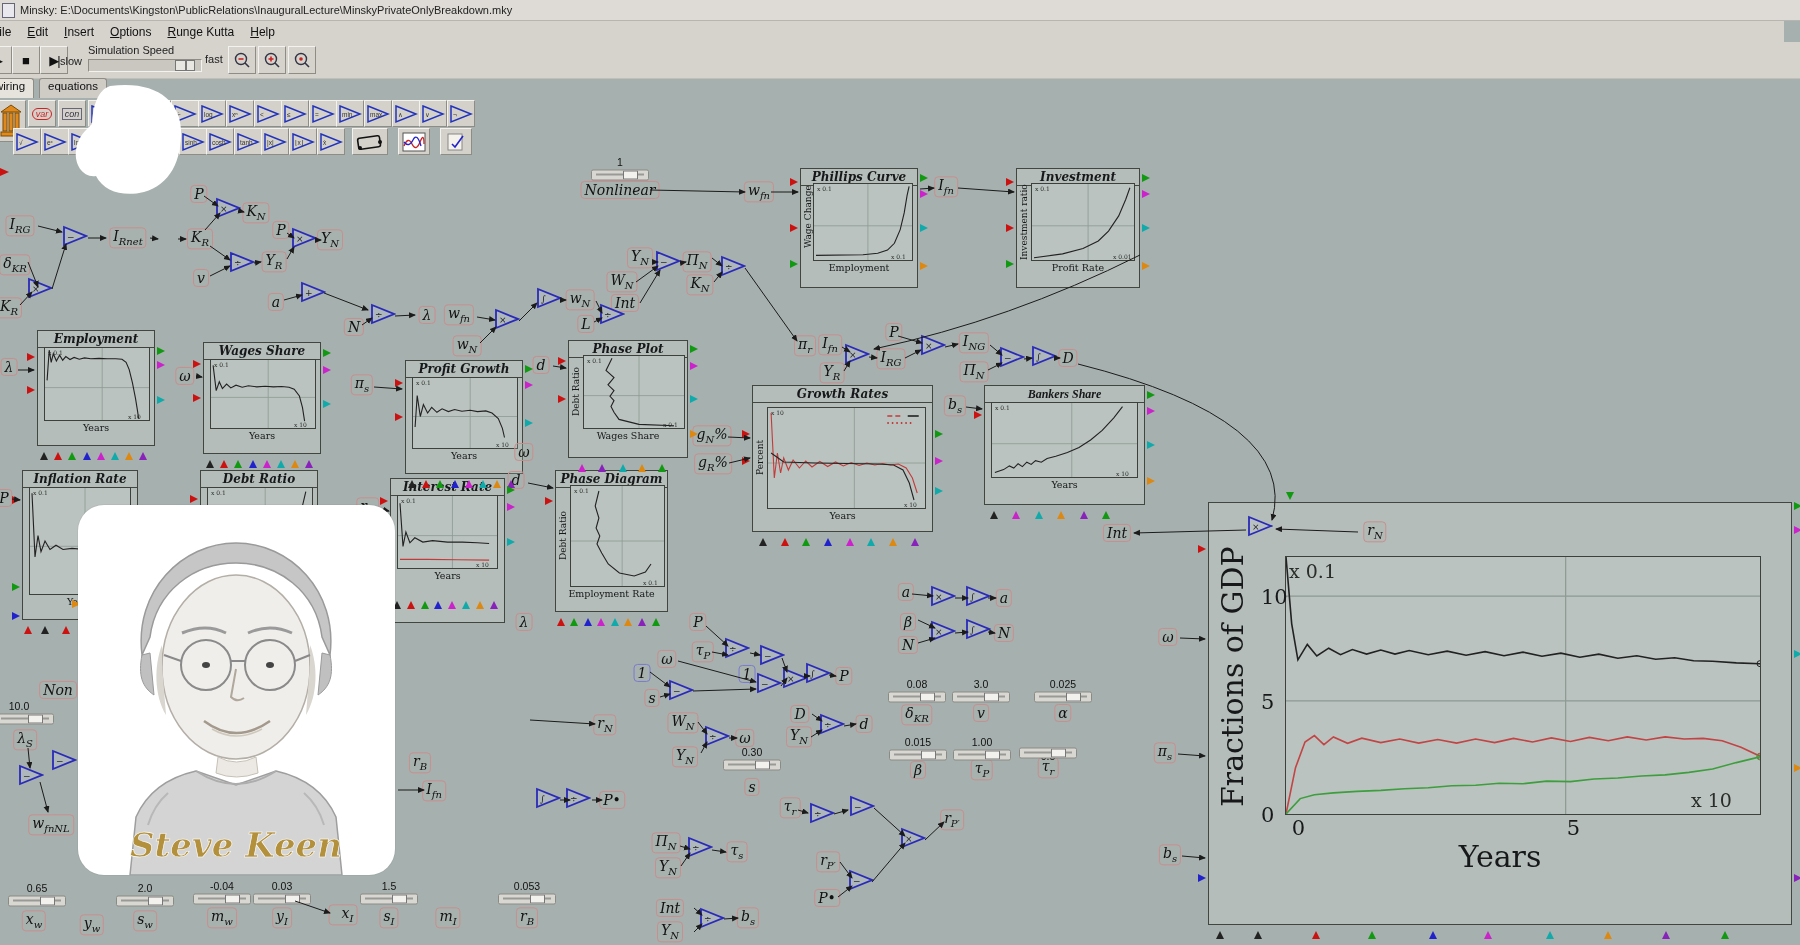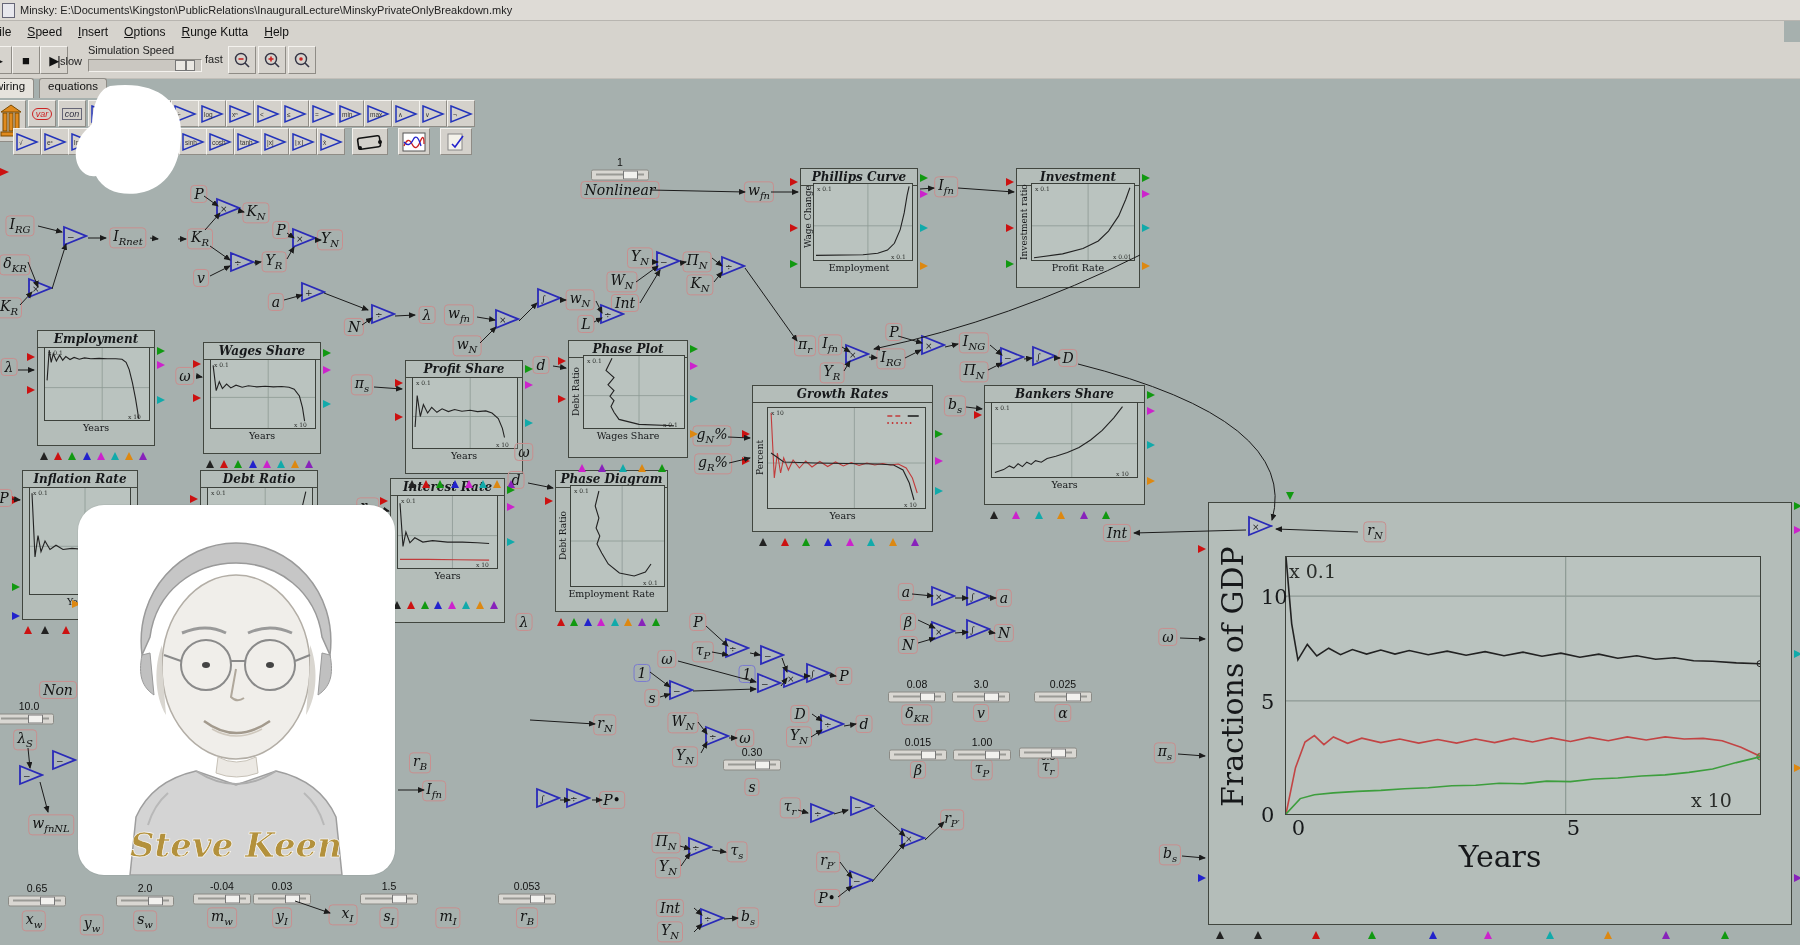--- a/index.html
+++ b/index.html
@@ -65,21 +65,21 @@
 </head>
 <body>
 <div id="stage">
 
 <div id="titlebar">
   <div id="titleicon"></div>
   <span>Minsky: E:\Documents\Kingston\PublicRelations\InauguralLecture\MinskyPrivateOnlyBreakdown.mky</span>
 </div>
 <div id="menubar">
       <div class="menuitem">File</div>
-      <div class="menuitem">Speed</div>
+      <div class="menuitem">Edit</div>
       <div class="menuitem">Insert</div>
       <div class="menuitem">Options</div>
       <div class="menuitem">Runge Kutta</div>
       <div class="menuitem">Help</div>
     </div>
 <div id="toolbarrow">
   <div class="tbtn" style="left:-16px">▶</div>
   <div class="tbtn" style="left:12px">■</div>
   <div class="tbtn" style="left:40px;letter-spacing:-2px">▶|</div>
   <div id="slowlab">slow</div>
@@ -399,21 +399,21 @@
       <div class="arw" style="border-left: 8px solid rgb(17, 170, 170); left: 323px; top: 399.6px;"></div>
       <div class="arw" style="border-bottom: 8px solid rgb(34, 34, 34); left: 206.08px; top: 456px;"></div>
       <div class="arw" style="border-bottom: 8px solid rgb(204, 17, 17); left: 220.24px; top: 456px;"></div>
       <div class="arw" style="border-bottom: 8px solid rgb(17, 153, 17); left: 234.4px; top: 456px;"></div>
       <div class="arw" style="border-bottom: 8px solid rgb(34, 34, 204); left: 248.56px; top: 456px;"></div>
       <div class="arw" style="border-bottom: 8px solid rgb(204, 34, 204); left: 262.72px; top: 456px;"></div>
       <div class="arw" style="border-bottom: 8px solid rgb(17, 170, 170); left: 276.88px; top: 456px;"></div>
       <div class="arw" style="border-bottom: 8px solid rgb(221, 136, 17); left: 291.04px; top: 456px;"></div>
       <div class="arw" style="border-bottom: 8px solid rgb(136, 34, 187); left: 305.2px; top: 456px;"></div>
       <div class="plot" style="left: 405px; top: 360px; width: 118px; height: 114px;">
-        <div class="ptitle" style="top: 0px; height: 16px; font-size: 12px; line-height: 16px;">Profit Share</div>
+        <div class="ptitle" style="top: 0px; height: 16px; font-size: 12px; line-height: 16px;">Profit Growth</div>
         <div class="pinner" style="left: 6.4px; top: 16.4px; width: 104px; height: 70px;">
           <svg width="104" height="70" style="position:absolute;left:0;top:0">
             <line x1="57.2" y1="0" x2="57.2" y2="70" stroke="#8d9994" stroke-width="0.8"></line>
             <line x1="0" y1="38.5" x2="104" y2="38.5" stroke="#8d9994" stroke-width="0.8"></line>
             <polyline points="2.1,49.0 4.2,17.5 7.3,38.5 10.4,26.6 14.6,35.0 18.7,29.4 23.9,34.3 29.1,30.8 35.4,33.6 41.6,31.5 48.9,33.3 57.2,32.2 64.5,33.6 72.8,32.9 79.0,35.0 85.3,40.6 89.4,50.4 91.5,59.5" fill="none" stroke="#222222" stroke-width="1.1"></polyline>
           </svg>
         </div>
         <div class="pscale" style="left: 10px; top: 18px; font-size: 6px;">x 0.1</div>
         <div class="pscale" style="left: 90px; top: 80px; font-size: 6px;">x 10</div>
         <div class="pxlabel" style="top: 89px; font-size: 9.5px;">Years</div>
@@ -481,21 +481,21 @@
       <div class="arw" style="border-left: 8px solid rgb(17, 170, 170); left: 935px; top: 486.84px;"></div>
       <div class="arw" style="border-bottom: 8px solid rgb(34, 34, 34); left: 758.86px; top: 534px;"></div>
       <div class="arw" style="border-bottom: 8px solid rgb(204, 17, 17); left: 780.58px; top: 534px;"></div>
       <div class="arw" style="border-bottom: 8px solid rgb(17, 153, 17); left: 802.3px; top: 534px;"></div>
       <div class="arw" style="border-bottom: 8px solid rgb(34, 34, 204); left: 824.02px; top: 534px;"></div>
       <div class="arw" style="border-bottom: 8px solid rgb(204, 34, 204); left: 845.74px; top: 534px;"></div>
       <div class="arw" style="border-bottom: 8px solid rgb(17, 170, 170); left: 867.46px; top: 534px;"></div>
       <div class="arw" style="border-bottom: 8px solid rgb(221, 136, 17); left: 889.18px; top: 534px;"></div>
       <div class="arw" style="border-bottom: 8px solid rgb(136, 34, 187); left: 910.9px; top: 534px;"></div>
       <div class="plot" style="left: 984px; top: 385px; width: 161px; height: 120px;">
-        <div class="ptitle" style="top: 0px; height: 16px; font-size: 12px; line-height: 16px;">Bankers Share</div>
+        <div class="ptitle" style="top: 0px; height: 16px; font-size: 12px; line-height: 16px; font-family: Liberation Serif, serif;">Bankers Share</div>
         <div class="pinner" style="left: 6.4px; top: 16.4px; width: 145px; height: 74px;">
           <svg width="145" height="74" style="position:absolute;left:0;top:0">
             <line x1="79.75" y1="0" x2="79.75" y2="74" stroke="#8d9994" stroke-width="0.8"></line>
             <line x1="0" y1="40.7" x2="145" y2="40.7" stroke="#8d9994" stroke-width="0.8"></line>
             <polyline points="2.9,69.6 11.6,66.6 17.4,62.9 21.8,65.1 26.1,60.7 30.4,63.6 34.8,59.2 39.2,61.4 43.5,57.7 49.3,59.2 55.1,55.5 63.8,53.3 75.4,49.6 87.0,44.4 98.6,37.0 110.2,27.4 121.8,14.8 130.5,3.7" fill="none" stroke="#222222" stroke-width="1.1"></polyline>
           </svg>
         </div>
         <div class="pscale" style="left: 10px; top: 18px; font-size: 6px;">x 0.1</div>
         <div class="pscale" style="left: 131px; top: 84px; font-size: 6px;">x 10</div>
         <div class="pxlabel" style="top: 93px; font-size: 9.5px;">Years</div>
@@ -893,21 +893,21 @@
         </svg></div>
       <div class="opTri" style="left: 64px; top: 762px;"><svg width="26" height="22" viewBox="0 0 26 22">
           <path d="M2 2 L24 11 L2 20 Z" fill="rgba(200,205,230,0.25)" stroke="#2a2ab8" stroke-width="1.8"></path>
           <text x="5" y="14.5" font-size="9" fill="#222" font-family="DejaVu Serif, serif">−</text>
         </svg></div>
       <div class="sliderval" style="left: 620px; top: 168px;">1</div>
       <div class="groove" style="left: 620px; top: 175px;">
         <div class="chan"></div>
         <div class="hnd"></div>
       </div>
-      <div class="sliderval" style="left: 29px; top: 712px; text-align: center;">10.0</div>
+      <div class="sliderval" style="left: 19px; top: 712px; text-align: center;">10.0</div>
       <div class="groove" style="left: 25px; top: 719px;">
         <div class="chan"></div>
         <div class="hnd"></div>
       </div>
       <div class="sliderval" style="left: 917px; top: 690px;">0.08</div>
       <div class="groove" style="left: 917px; top: 697px;">
         <div class="chan"></div>
         <div class="hnd"></div>
       </div>
       <div class="sliderval" style="left: 981px; top: 690px;">3.0</div>

